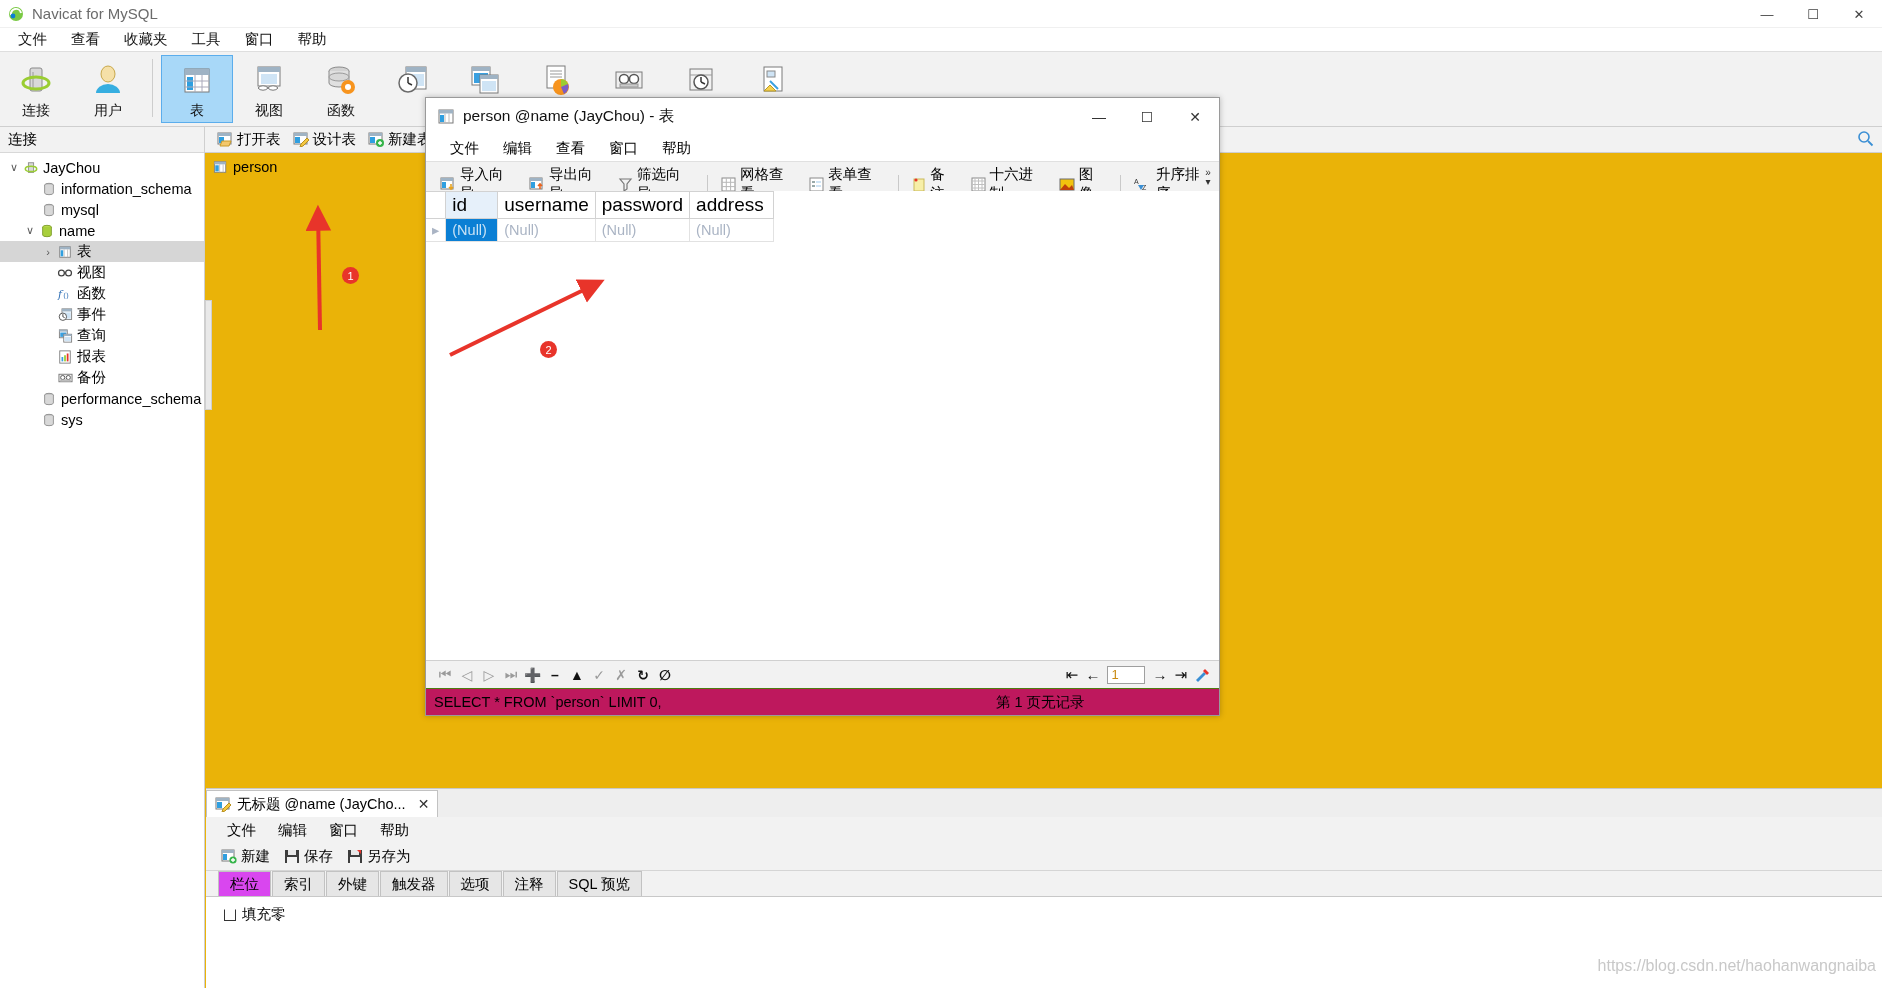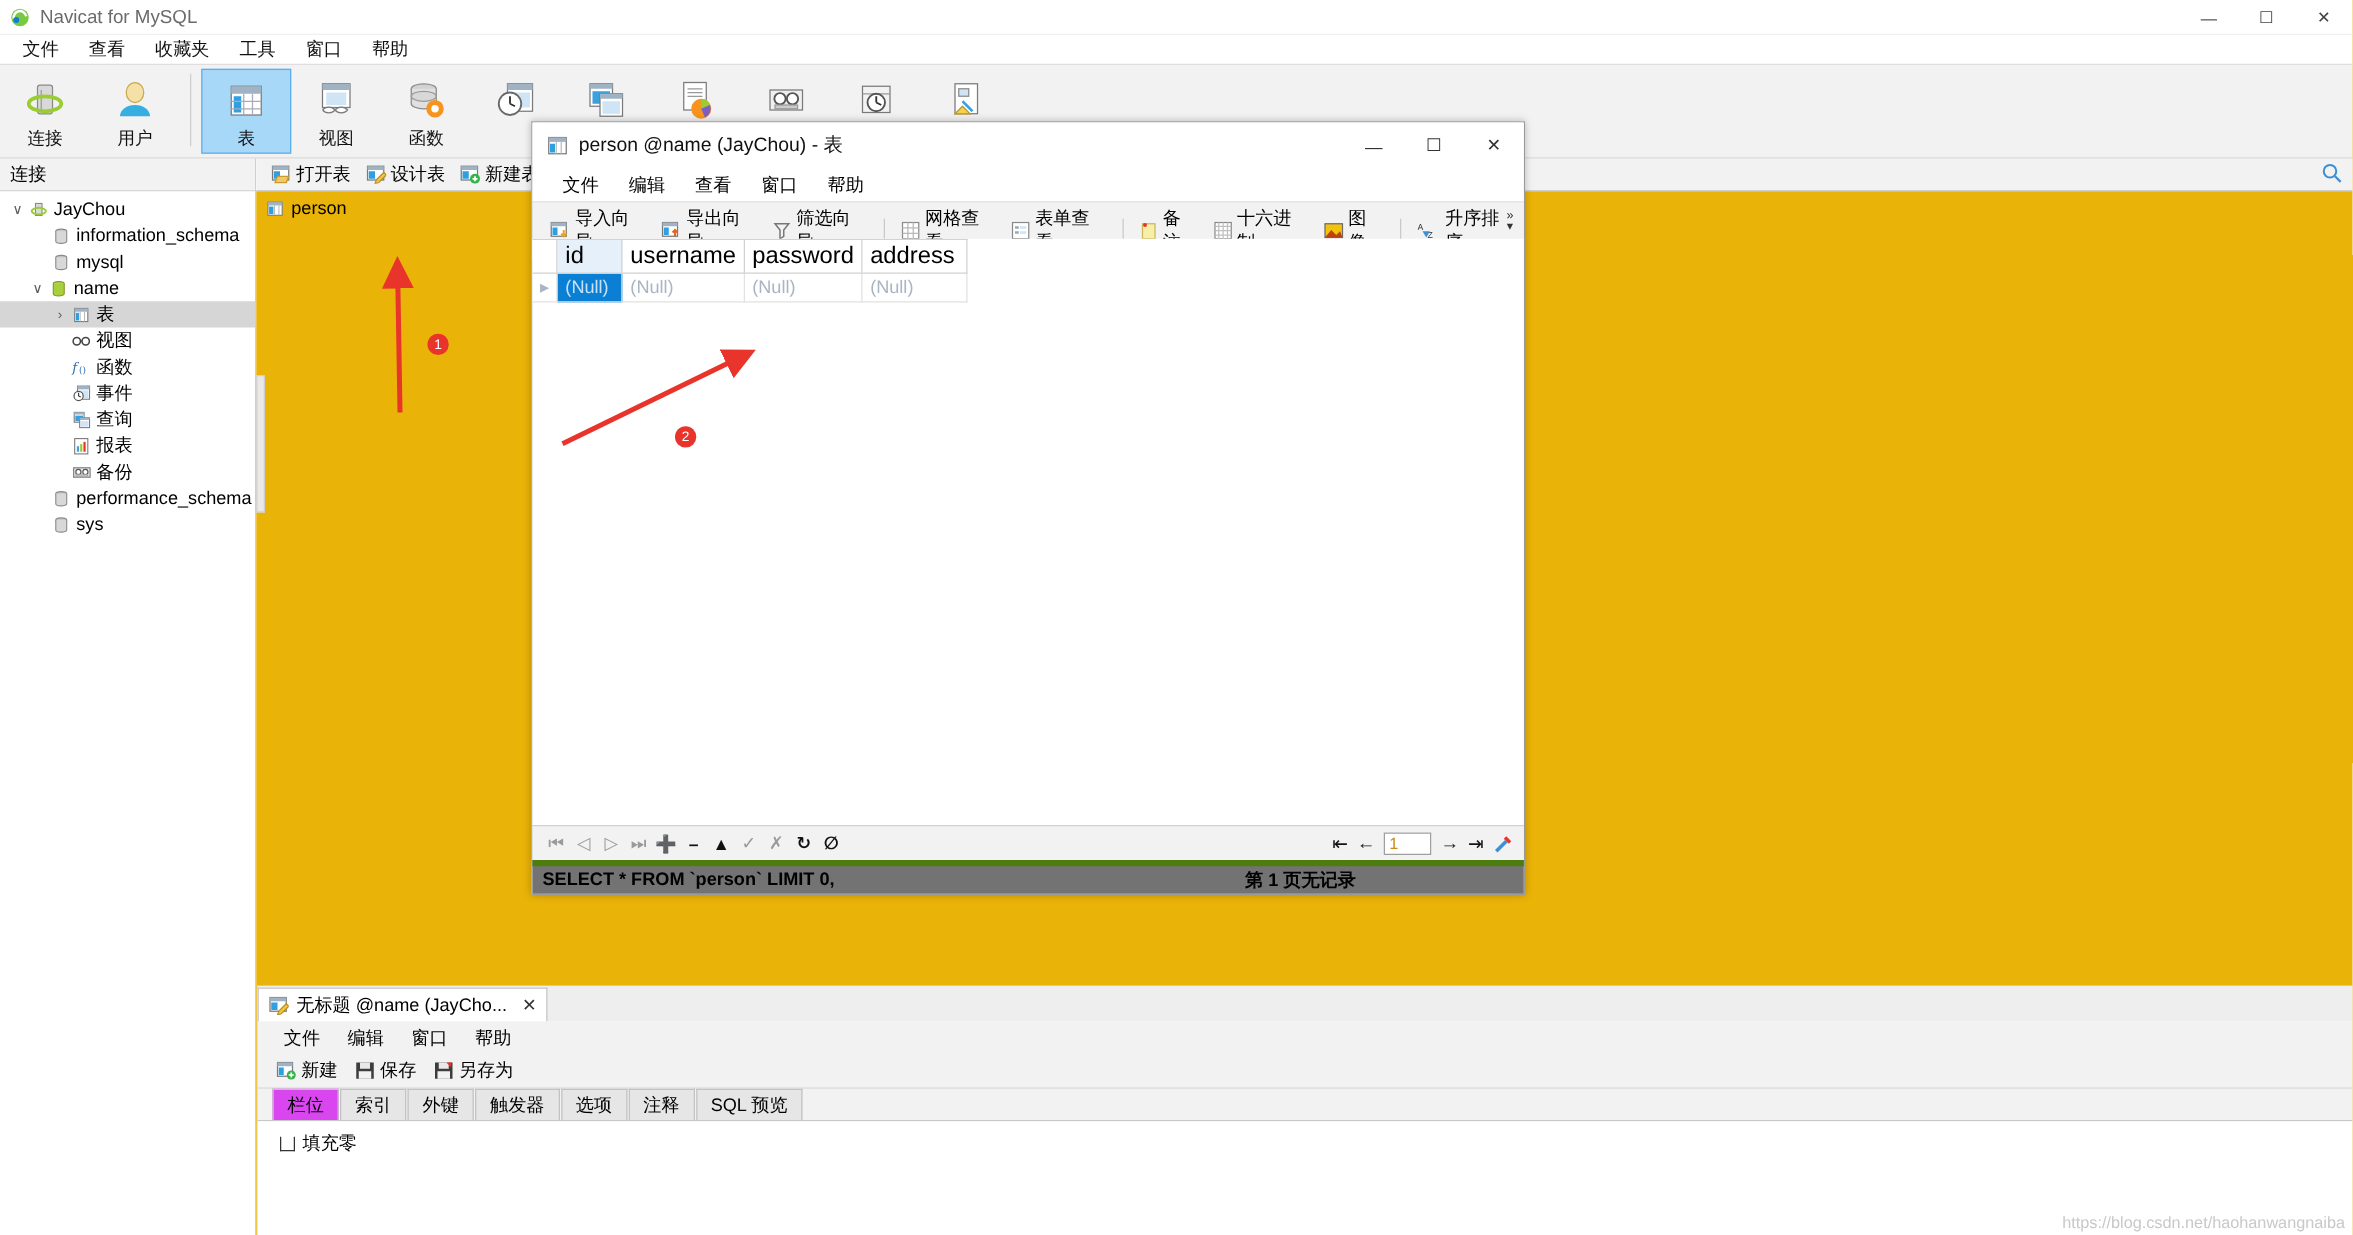--- a/index.html
+++ b/index.html
@@ -155,32 +155,32 @@
                  background:#f2f2f2; border-top:1px solid #d0d0d0;
                  display:flex; align-items:center; padding-left:8px; }
   .nav-ico{ width:22px; text-align:center; font-size:14px; color:#9a9a9a; }
   .nav-ico.on{ color:#111; font-weight:bold; }
   #child-navbar .right-nav{ margin-left:auto; display:flex; align-items:center;
                             gap:7px; padding-right:8px; }
   .pg-arrow{ font-size:15px; color:#111; }
   #pg-input{ width:38px; height:18px; border:1px solid #9f9f9f; background:#fff;
              font-size:13px; text-align:left; padding-left:3px; color:#c98b14; }
   #child-statusbar{ position:absolute; left:0; right:0; bottom:0; height:27px;
-                    background:#737373; border-top:5px solid #4d7c0f;
-                    display:flex; align-items:center; font-size:14.5px;font-weight:bold; }
+                    background:#be185d; border-top:1px solid #4d7c0f;
+                    display:flex; align-items:center; font-size:14.5px; }
   #sql-text{ padding-left:8px; }
   #rec-text{ position:absolute; left:530px;margin-left:40px; }
 
   
   .anno-badge{
     position:absolute; width:17px; height:17px; border-radius:50%;
     background:#e8342a; color:#fff; font-size:11px; display:flex;
     align-items:center; justify-content:center;
   }
-  #watermark{ position:absolute; right:6px; bottom:3px; font-size:13px; color:#c8c8c8; }
+  #watermark{ position:absolute; right:6px; bottom:13px; font-size:16px; color:#c8c8c8; }
 
   svg{ display:block; }
 </style>
 </head>
 <body>
 
 <div id="app-titlebar">
   <span class="app-icon">
     <svg width="16" height="16" viewBox="0 0 16 16">
       <circle cx="8" cy="8" r="7" fill="#7ac943"></circle>

